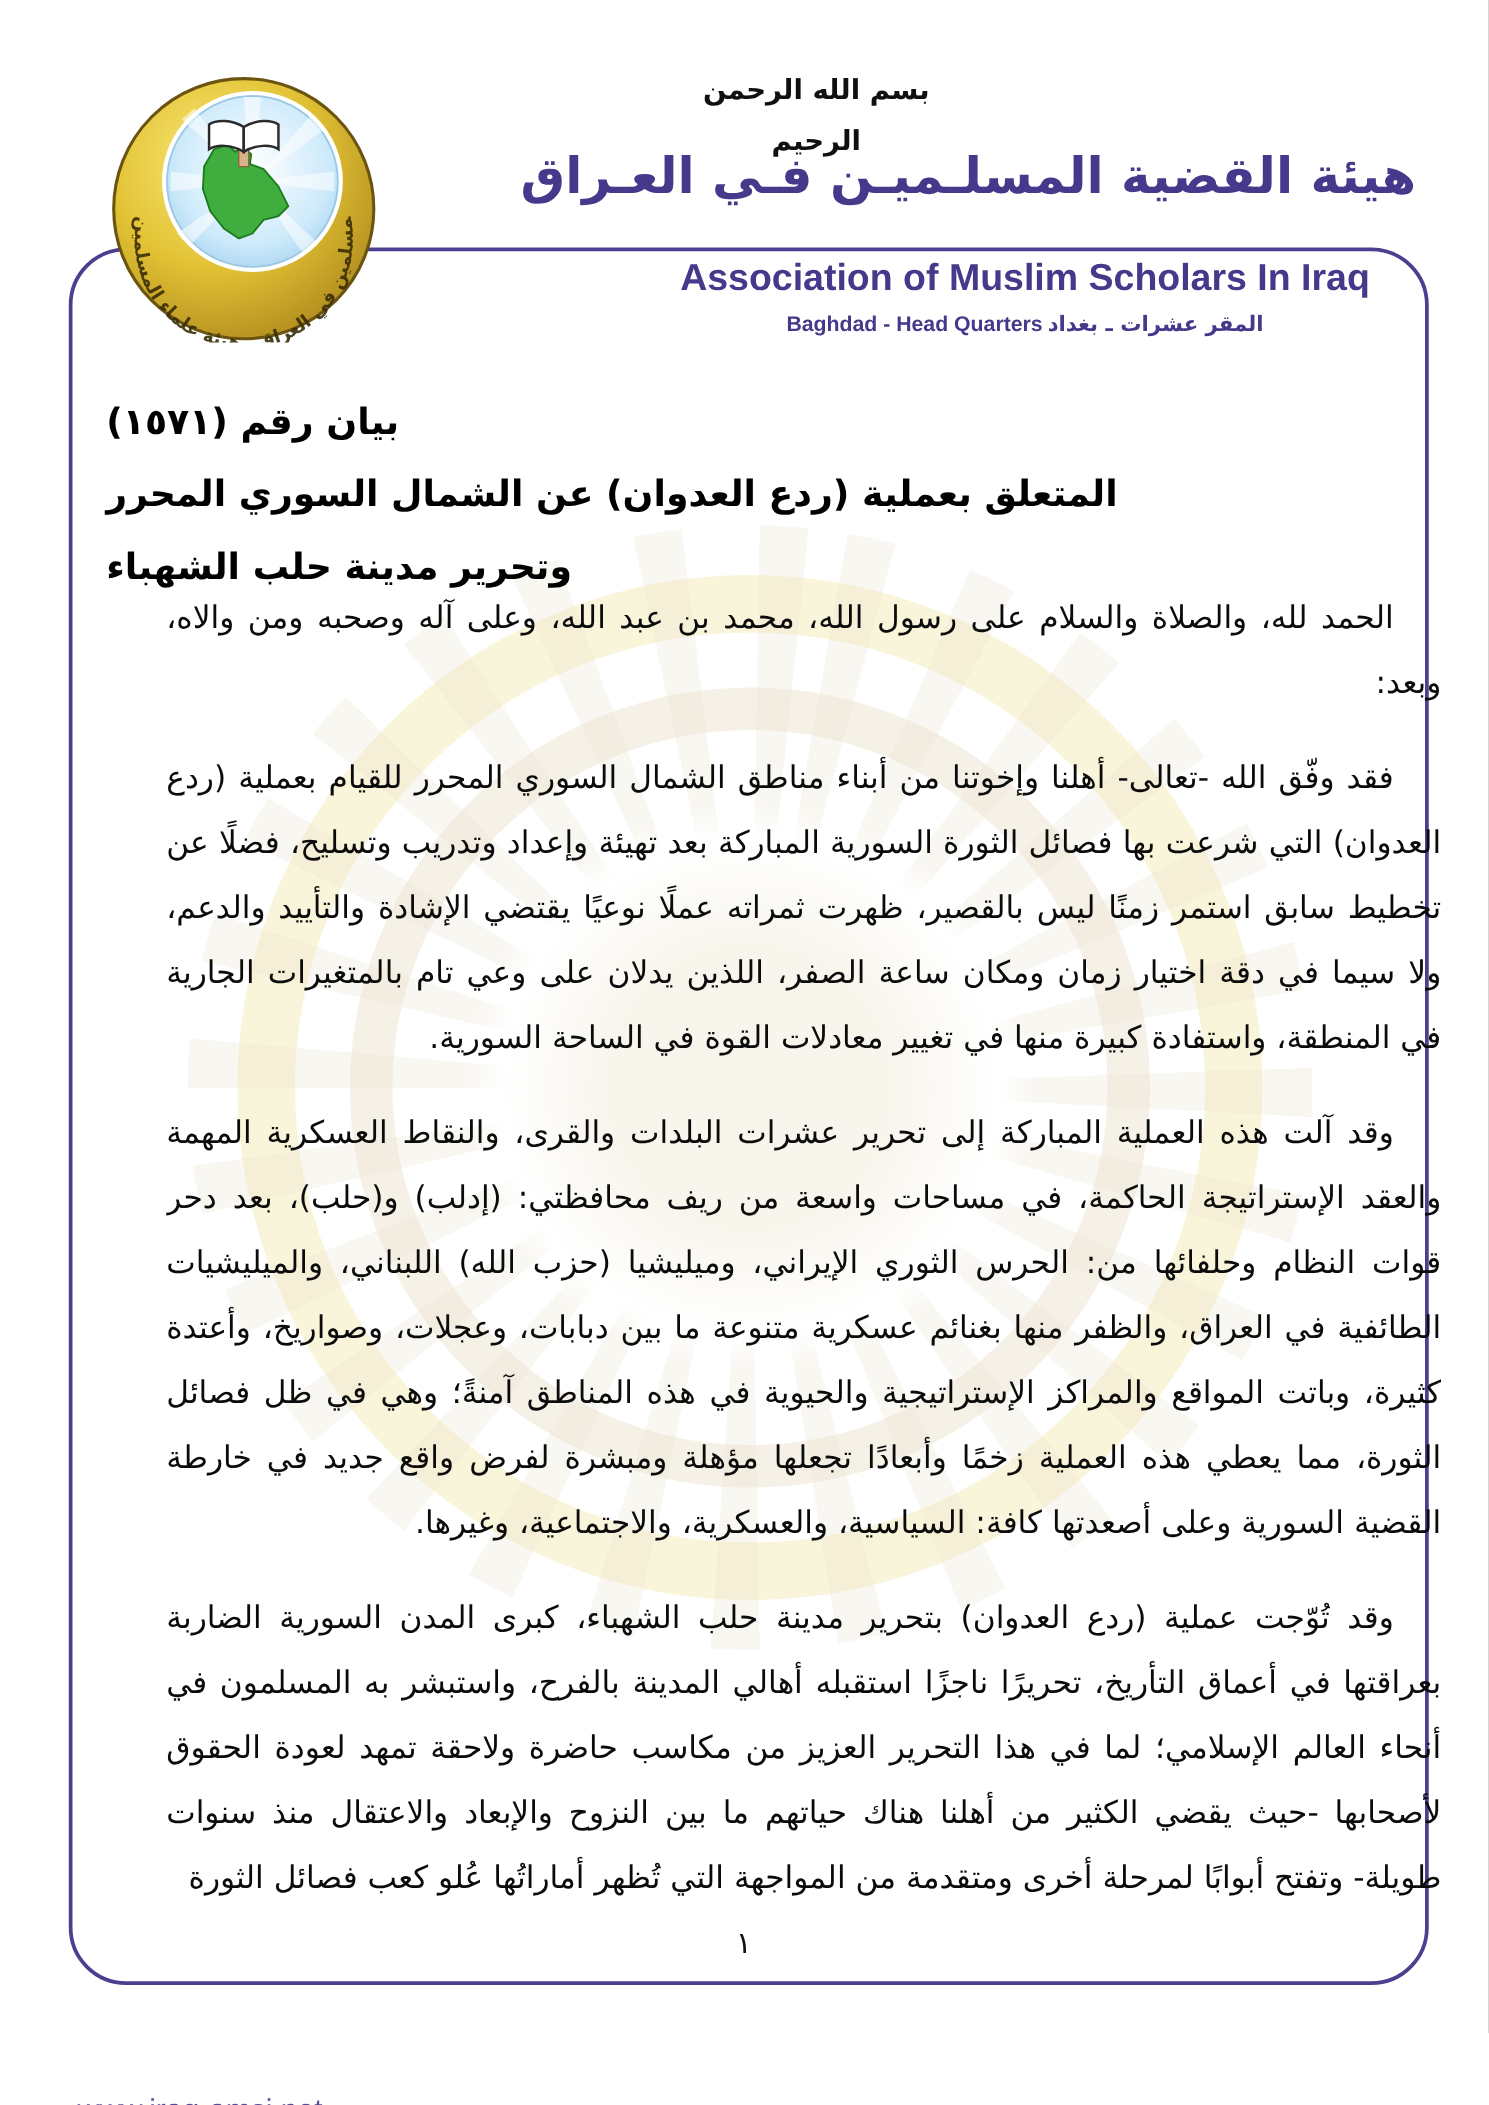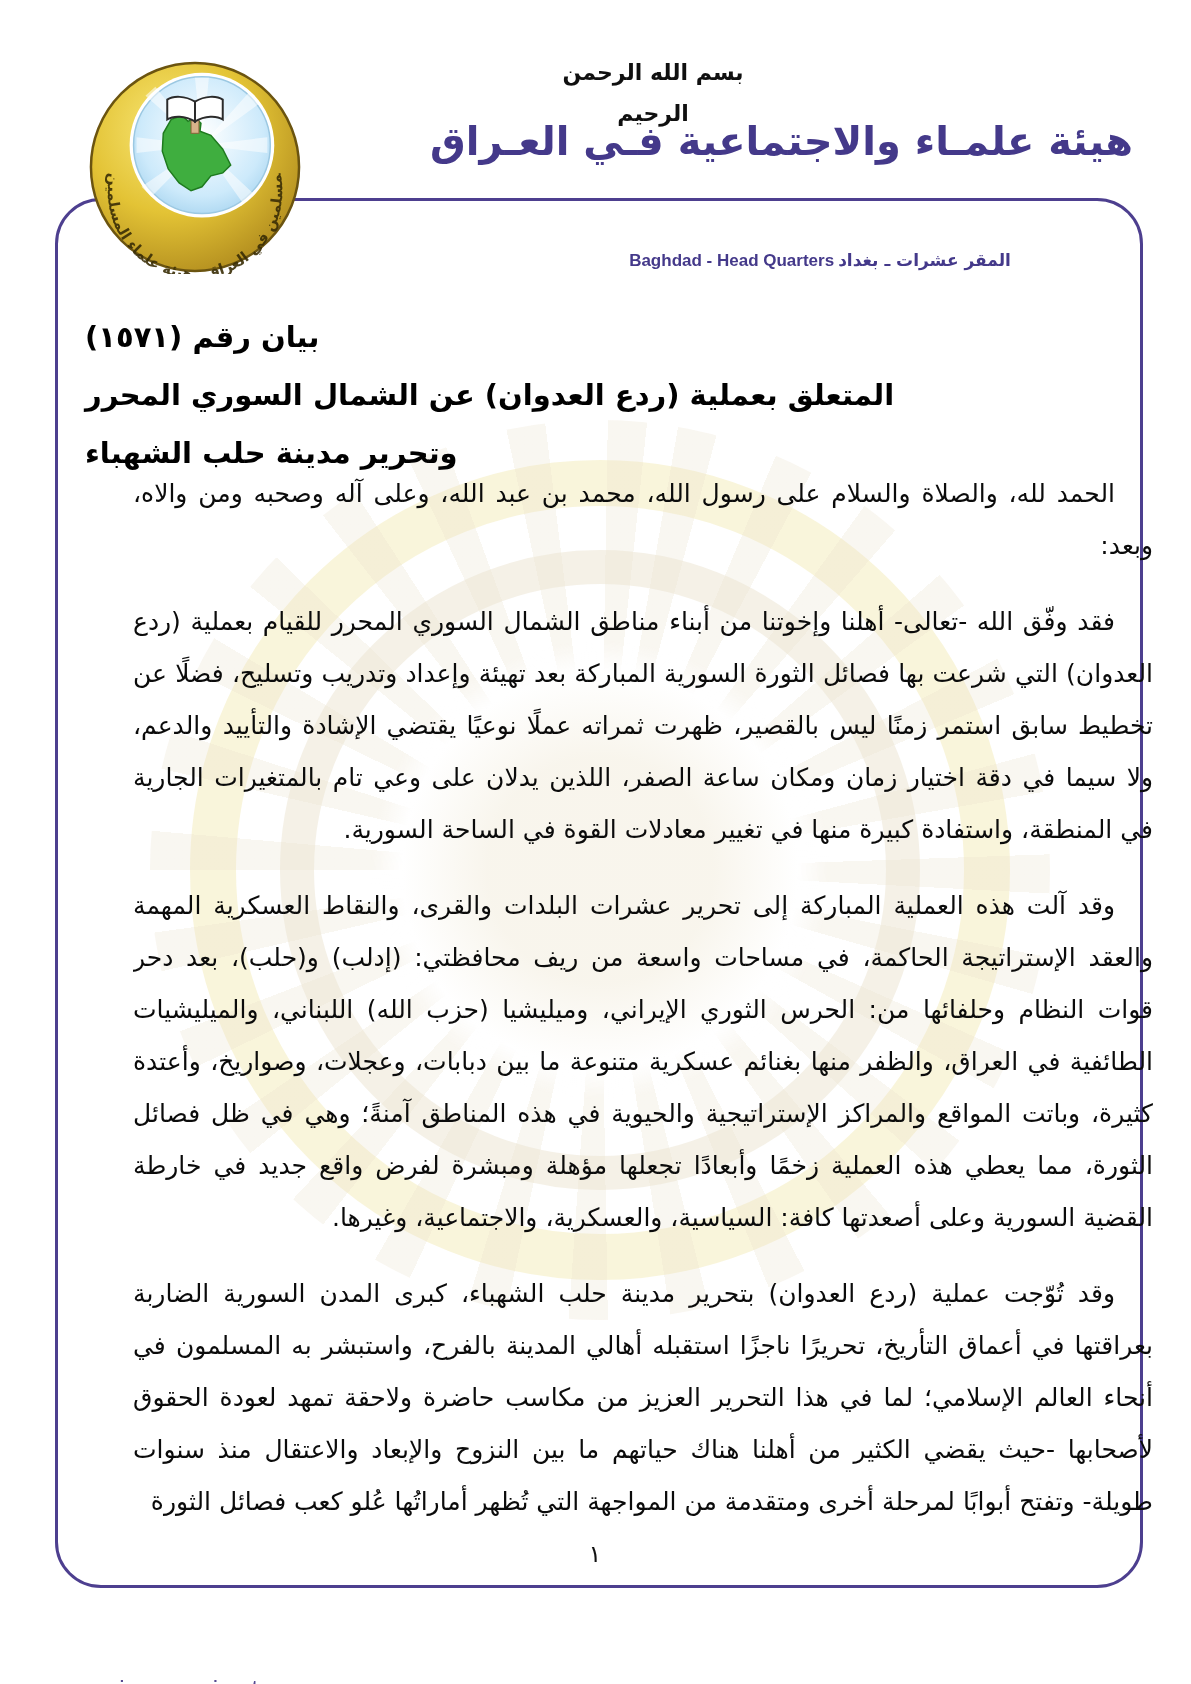--- a/index.html
+++ b/index.html
@@ -125,24 +125,25 @@
       <rect x="106" y="62" width="8" height="16" fill="#d8b38a" stroke="#8a6238" stroke-width="1"></rect>
       <g stroke="#2b2b2b" stroke-width="2" fill="#ffffff">
         <path d="M110,46 C100,40 88,40 82,44 L82,64 C88,60 100,60 110,66 Z"></path>
         <path d="M110,46 C120,40 132,40 138,44 L138,64 C132,60 120,60 110,66 Z"></path>
       </g>
     </svg>
   </div>
 
   <div class="basmala">بسم الله الرحمن الرحيم</div>
 
-  <div class="org-ar">هيئة علمـاء والاجتماعية فـي العـراق</div>
+  <div class="org-ar">هيئة القضية المسلـميـن فـي العـراق</div>
 
   <div class="frame"></div>
 
+  <div class="org-en">Association of Muslim Scholars In Iraq</div>
   <div class="hq-line">
     <span class="hq-en">Baghdad - Head Quarters</span>
     <span class="hq-ar">المقر عشرات ـ بغداد</span>
   </div>
 
   <div class="stmt-title t1">بيان رقم (١٥٧١)</div>
   <div class="stmt-title t3">وتحرير مدينة حلب الشهباء</div>
   <div class="stmt-title t2">المتعلق بعملية (ردع العدوان) عن الشمال السوري المحرر</div>
 
   <div class="body-text">

